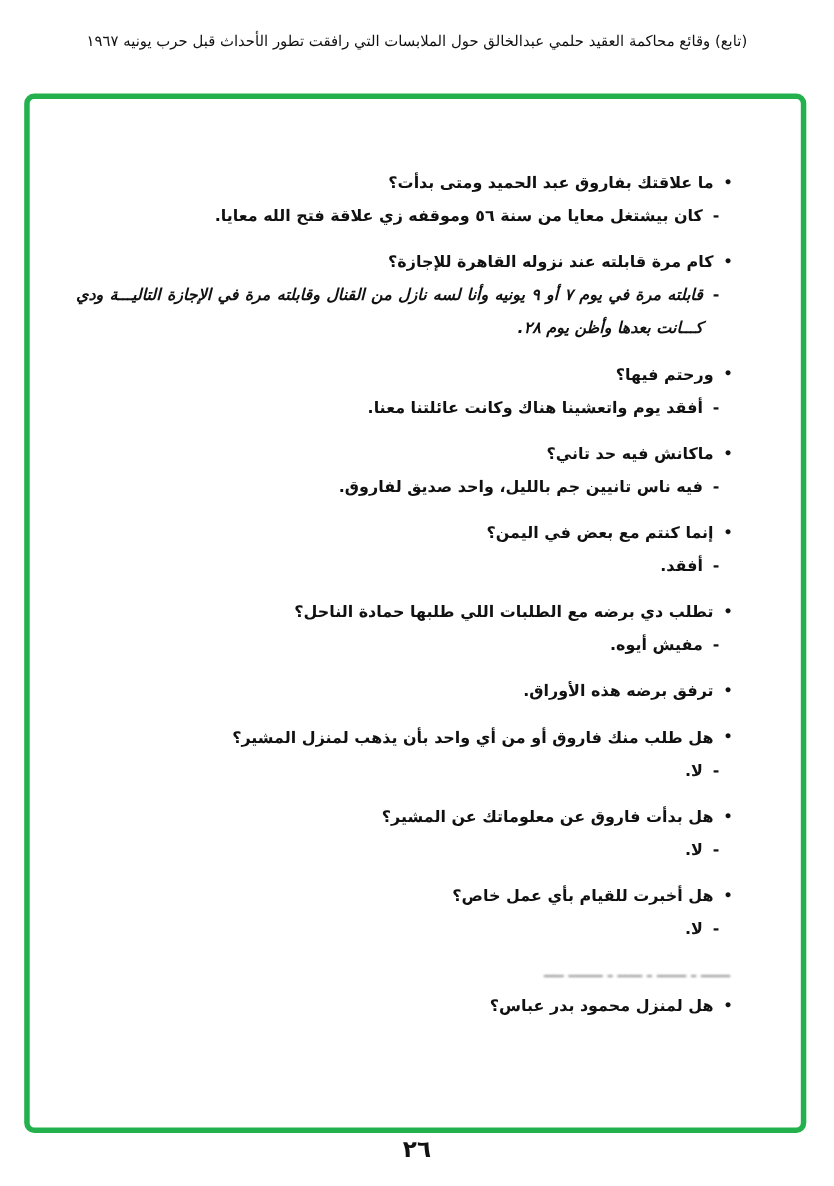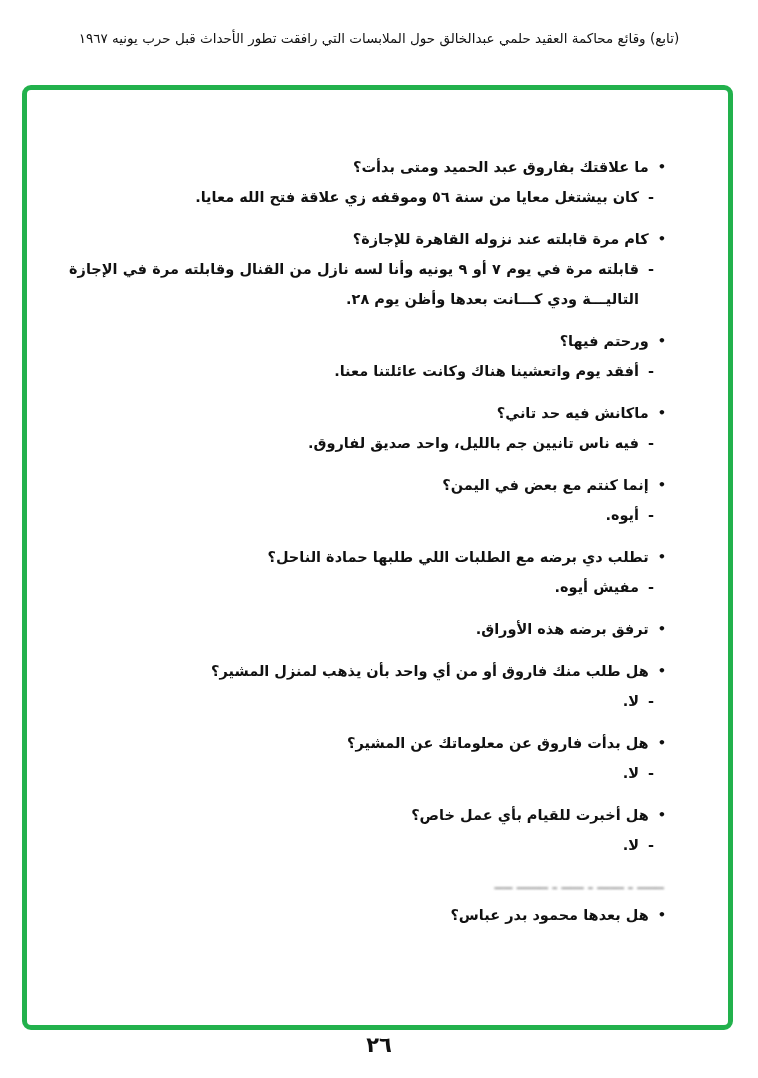--- a/index.html
+++ b/index.html
@@ -52,21 +52,21 @@
   .line {
     display: flex;
     align-items: flex-start;
     gap: 9px;
     line-height: 30px;
   }
   .line .marker { flex: 0 0 auto; }
   .line .text  { flex: 1 1 auto; margin-left: 28px; }
   .q .marker { font-size: 13px; line-height: 30px; }
   .a { padding-right: 12px; }
-  .a .text.justify { text-align: justify; }
+  .a .text.justify { text-align: justify; font-style: italic; }
   .smudge {
     direction: rtl;
     text-align: right;
     margin: 14px 2px 4px 0;
     color: #6a6a6a;
     filter: blur(1.2px);
     opacity: 0.8;
     font-size: 13px;
     line-height: 22px;
     letter-spacing: 1px;
@@ -138,21 +138,21 @@
         </div>
       </div>
 
       <div class="group">
         <div class="line q">
           <span class="marker">•</span>
           <span class="text">إنما كنتم مع بعض في اليمن؟</span>
         </div>
         <div class="line a">
           <span class="marker">-</span>
-          <span class="text">أيوه.</span>
+          <span class="text">أفقد.</span>
         </div>
       </div>
 
       <div class="group">
         <div class="line q">
           <span class="marker">•</span>
           <span class="text">تطلب دي برضه مع الطلبات اللي طلبها حمادة الناحل؟</span>
         </div>
         <div class="line a">
           <span class="marker">-</span>
@@ -198,21 +198,21 @@
           <span class="marker">-</span>
           <span class="text">لا.</span>
         </div>
       </div>
 
       <div class="smudge">ــــــ ـ ــــــ ـ ـــــ ـ ـــــــ ــــ</div>
 
       <div class="group">
         <div class="line q">
           <span class="marker">•</span>
-          <span class="text">هل بعدها محمود بدر عباس؟</span>
+          <span class="text">هل لمنزل محمود بدر عباس؟</span>
         </div>
       </div>
 
     </div>
   </div>
 
   <div class="page-number">٢٦</div>
 
 </div>
 

